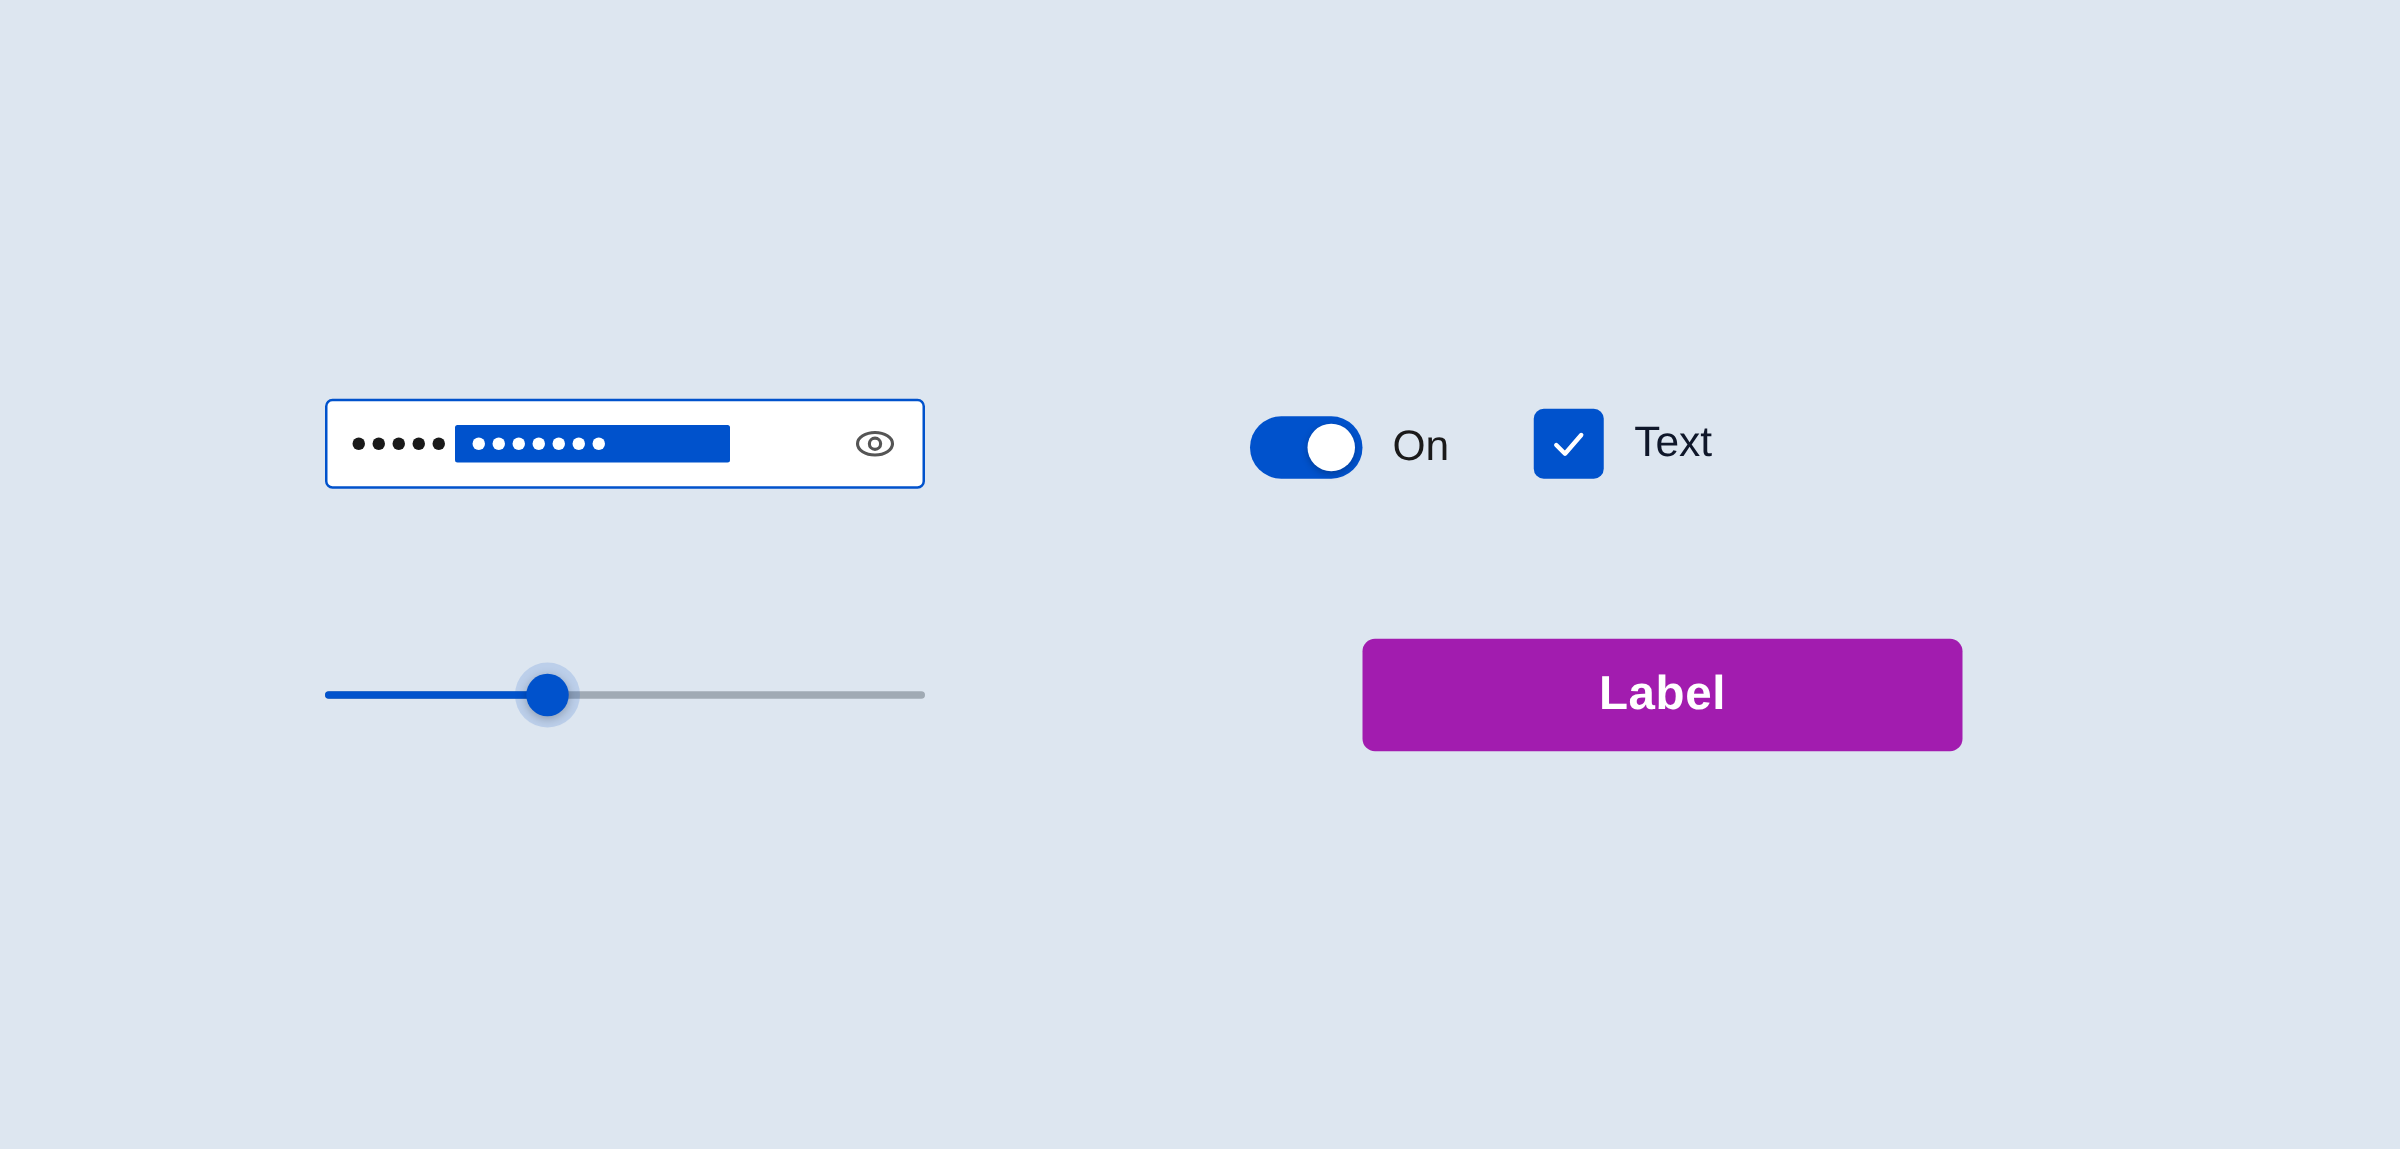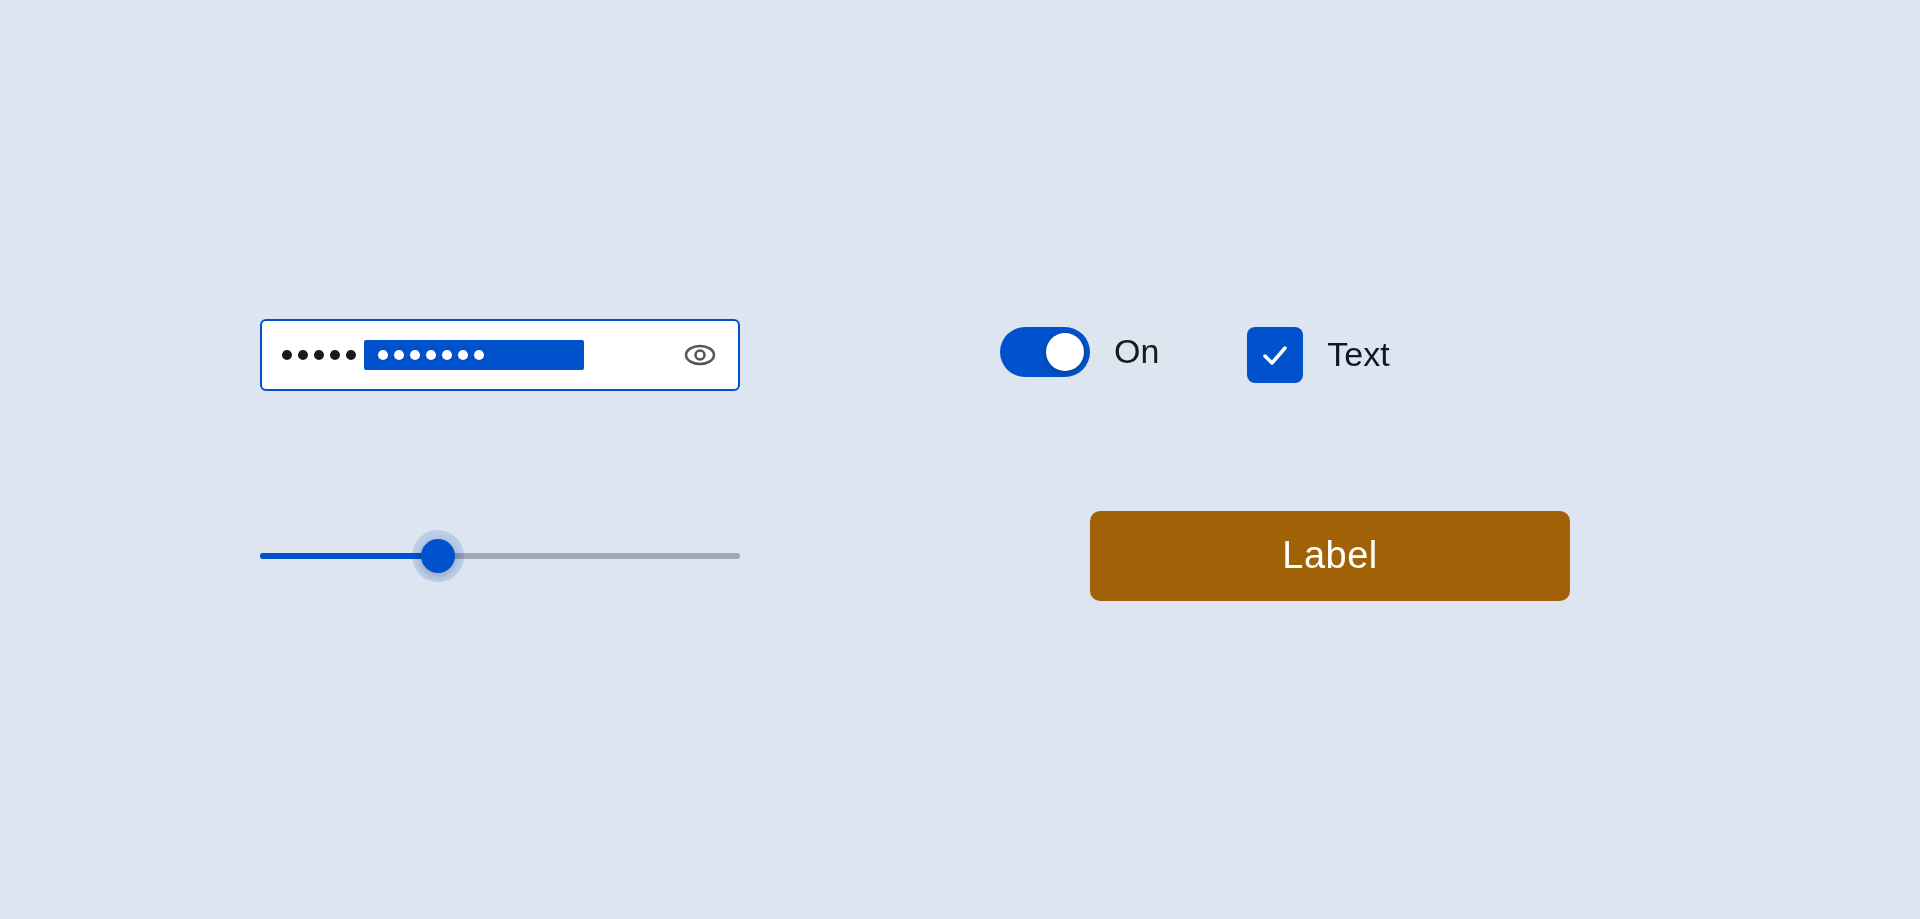--- a/index.html
+++ b/index.html
@@ -79,22 +79,22 @@
     }
 
     .eye-icon-wrapper svg {
       width: 36px;
       height: 36px;
     }
 
     
     .right-top {
       display: flex;
-      align-items: flex-start;
-      gap: 88px;
+      align-items: flex-end;
+      gap: 68px;
     }
 
     .toggle-group {
       display: flex;
       align-items: center;
       gap: 24px;
     }
 
     .toggle {
       width: 90px;
@@ -200,28 +200,28 @@
     }
 
     
     .right-bottom {
       display: flex;
       align-items: center;
       justify-content: center;
     }
 
     .primary-button {
-      background: #a16207;
+      background: #a21caf;
       color: #ffffff;
       border: none;
       border-radius: 10px;
       width: 480px;
       height: 90px;
       font-size: 38px;
-      font-weight: 400;
+      font-weight: 700;
       cursor: pointer;
       display: flex;
       align-items: center;
       justify-content: center;
       letter-spacing: 0.5px;
     }
   </style>
 </head>
 <body>
 

